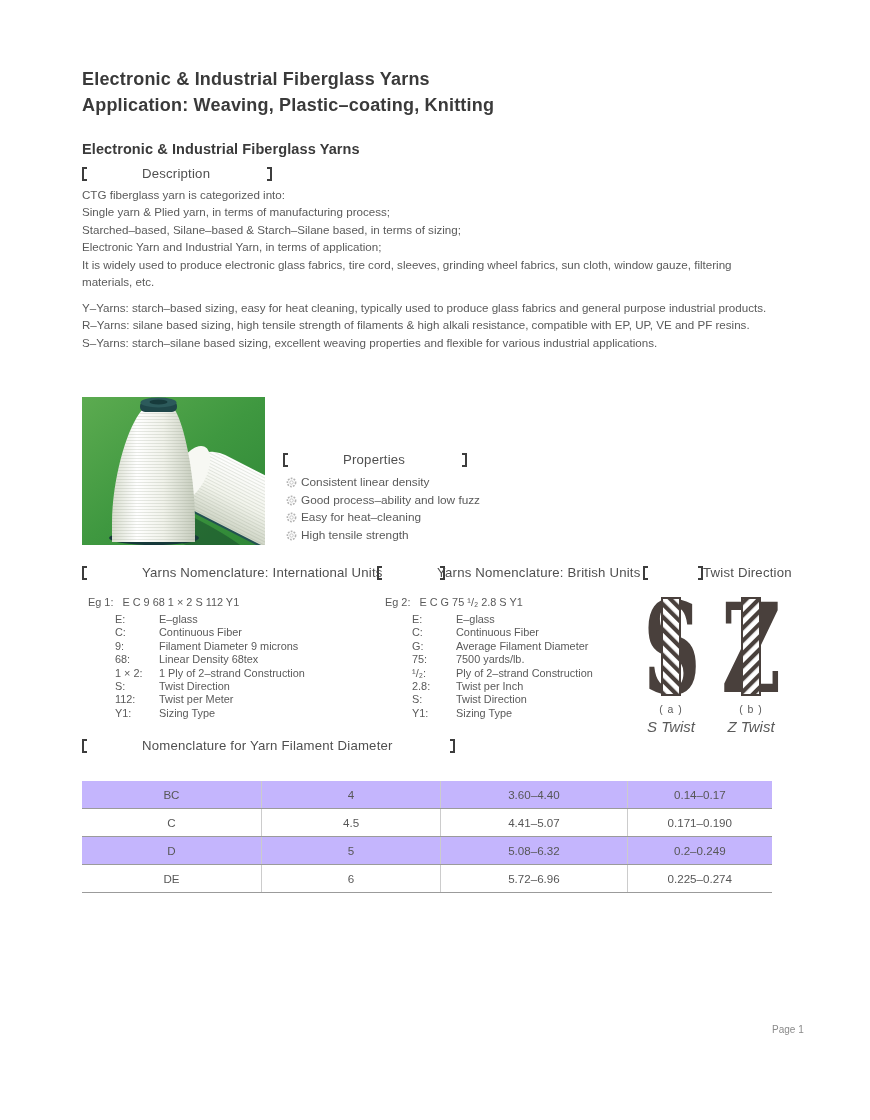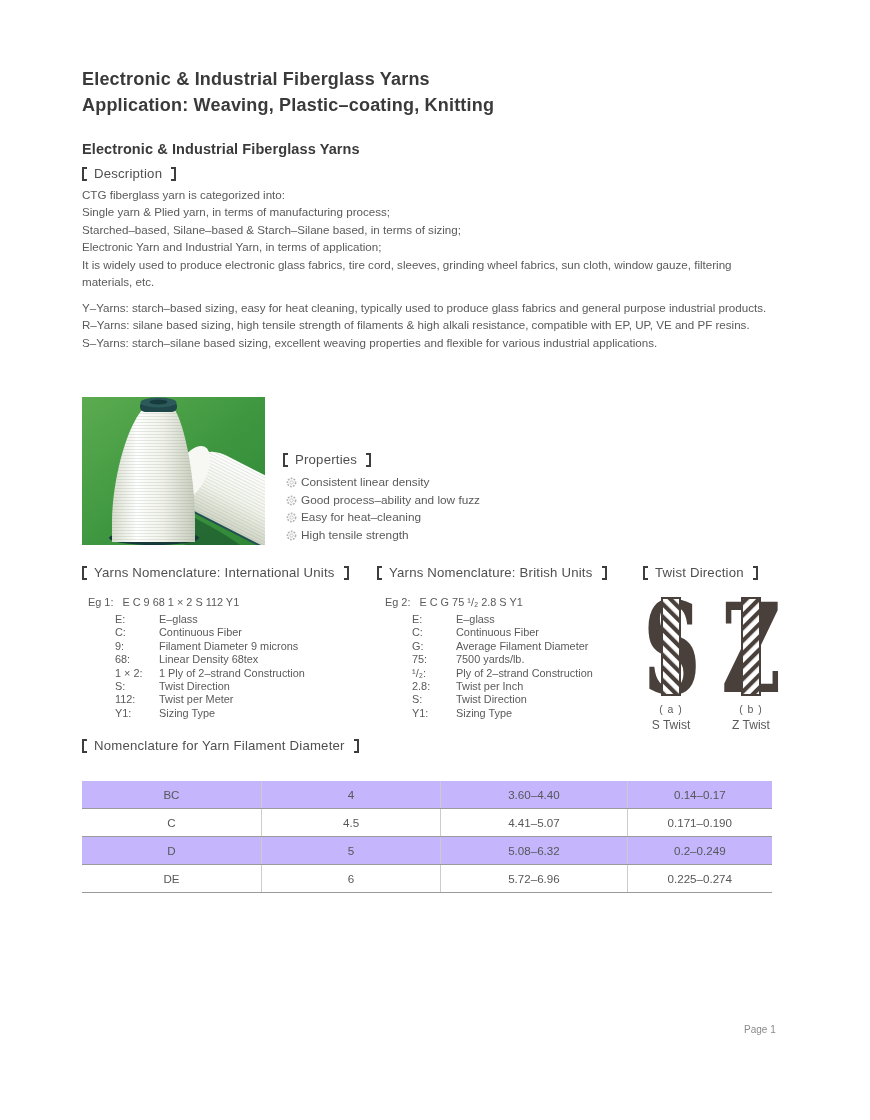--- a/index.html
+++ b/index.html
@@ -17,21 +17,21 @@
     font-size:18px;line-height:26px;font-weight:bold;
     color:#3a3a3a;letter-spacing:.2px;
   }
   .sec-title{
     position:absolute;left:82px;top:141px;margin:0;
     font-size:14.5px;font-weight:bold;color:#3a3a3a;letter-spacing:.1px;
   }
   .bhead{
     position:absolute;
     display:inline-flex;align-items:center;
-    font-size:13.2px;color:#4f4f4f;letter-spacing:.2px;white-space:nowrap;
+    font-size:13.2px;color:#4f4f4f;letter-spacing:.2px;white-space:nowrap;gap:48px;
   }
   .brk{display:inline-block;width:5px;height:14px;box-sizing:border-box;}
   .brk-l{border:2px solid #3d3d3d;border-right:0;margin-right:7px;}
   .brk-r{border:2px solid #3d3d3d;border-left:0;margin-left:9px;}
   
   .body-text{position:absolute;font-size:11.6px;line-height:17.4px;color:#5a5a5a;}
   .pos-desc-lines{left:82px;top:186px;width:700px;}
   .pos-yarn-notes{left:82px;top:299px;width:760px;}
   
   .photo{position:absolute;left:82px;top:397px;width:183px;height:148px;}
@@ -51,39 +51,39 @@
   .eglabel{margin-right:9px;}
   .entries{
     display:grid;grid-template-columns:44px auto;
     margin-left:27px;line-height:13.4px;white-space:nowrap;
   }
   
   .twist-figs{position:absolute;left:638px;top:597px;display:flex;gap:14px;}
   .tfig{width:66px;text-align:center;}
   .tfig svg{display:block;margin:0 auto;}
   .tlabel{font-size:10.5px;color:#5a5a5a;margin-top:6px;letter-spacing:1px;}
-  .tcap{font-size:12px;color:#5a5a5a;margin-top:3px;}
+  .tcap{font-size:15px;color:#5a5a5a;margin-top:3px;font-style:italic;}
   
   .ftable{
     position:absolute;left:82px;top:781px;width:690px;
     border-collapse:collapse;table-layout:fixed;
     font-size:11.6px;color:#575757;
   }
   .ftable th,.ftable td{text-align:center;vertical-align:middle;font-weight:normal;padding:0;}
   .grp th{background:#4bbdc9;color:#ffffff;height:40px;font-size:11.8px;}
   .grp th.grp2{border-left:2px solid #ffffff;}
   .sub th{
     height:36px;color:#636363;
     border-top:1.5px solid #9b9b9b;border-bottom:1.5px solid #9b9b9b;
   }
   .ftable tbody td{height:27px;border-bottom:1.5px solid #9b9b9b;}
   .sub th + th,.ftable tbody td + td{border-left:1px solid #cccccc;}
   .ftable tbody tr.alt td{background:#c4b5fd;}
   
-  .pagenum{position:absolute;left:744px;top:1024px;font-size:10px;color:#8a8a8a;}
+  .pagenum{position:absolute;left:772px;top:1024px;font-size:10px;color:#8a8a8a;}
 </style>
 </head>
 <body>
 
 <div class="page">
 
   <div class="doc-title">
     <div>Electronic &amp; Industrial Fiberglass Yarns</div>
     <div>Application: Weaving, Plastic–coating, Knitting</div>
   </div>

